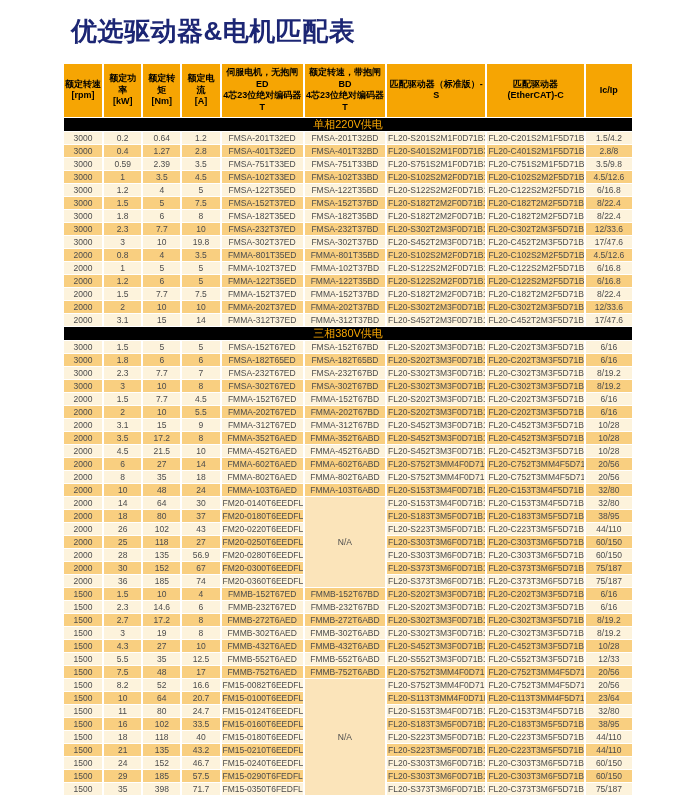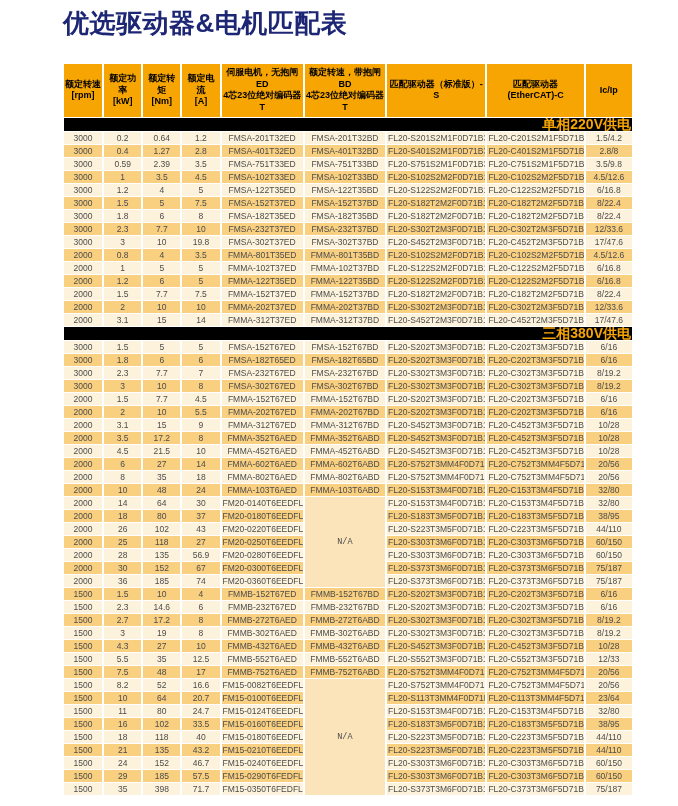--- a/index.html
+++ b/index.html
@@ -2,21 +2,21 @@
 <html><head>
 <meta charset="utf-8">
 <style>
   html,body{margin:0;padding:0;}
   body{
     width:678px;height:806px;background:#ffffff;position:relative;
     font-family:"Liberation Sans", sans-serif;
     -webkit-font-smoothing:antialiased;
   }
   .page-title{
-    position:absolute;left:63px;top:6px;margin:0;
+    position:absolute;left:63px;top:6px;margin:8px;
     font-size:26px;font-weight:bold;color:#1C2674;letter-spacing:0.5px;
     font-family:"Liberation Sans", sans-serif;
   }
   table.match{
     position:absolute;left:64px;top:64px;width:568px;
     border-collapse:collapse;table-layout:fixed;
   }
   col.c1,col.c2,col.c3,col.c4{width:39px;}
   col.c5{width:83px;}
   col.c6{width:82px;}
@@ -36,27 +36,26 @@
     text-align:center;vertical-align:middle;
     height:12px;line-height:12px;padding:0 1px;
     border-right:2px solid #ffffff;border-bottom:1px solid #ffffff;
     overflow:hidden;white-space:nowrap;
   }
   th:last-child,td:last-child{border-right:none;}
   tr.light td{background:#FDF3DC;}
   tr.dark td{background:#F9CF80;}
   tr.section-bar td{
     background:#000000;color:#F6A503;
-    font-weight:bold;font-size:14px;height:13px;line-height:13px;
+    font-weight:normal;font-size:11px;height:13px;line-height:13px;
     border-right:none;
-    text-align:right;
   }
   td.na-cell{
     background:#FBE4BA !important;
-    vertical-align:middle;color:#4C4C4C;font-family:Liberation Mono, monospace;
+    vertical-align:middle;color:#4C4C4C;
   }
 </style>
 </head>
 <body>
 
 <h1 class="page-title">优选驱动器&amp;电机匹配表</h1>
 
 <table class="match">
   <colgroup>
     <col class="c1">

